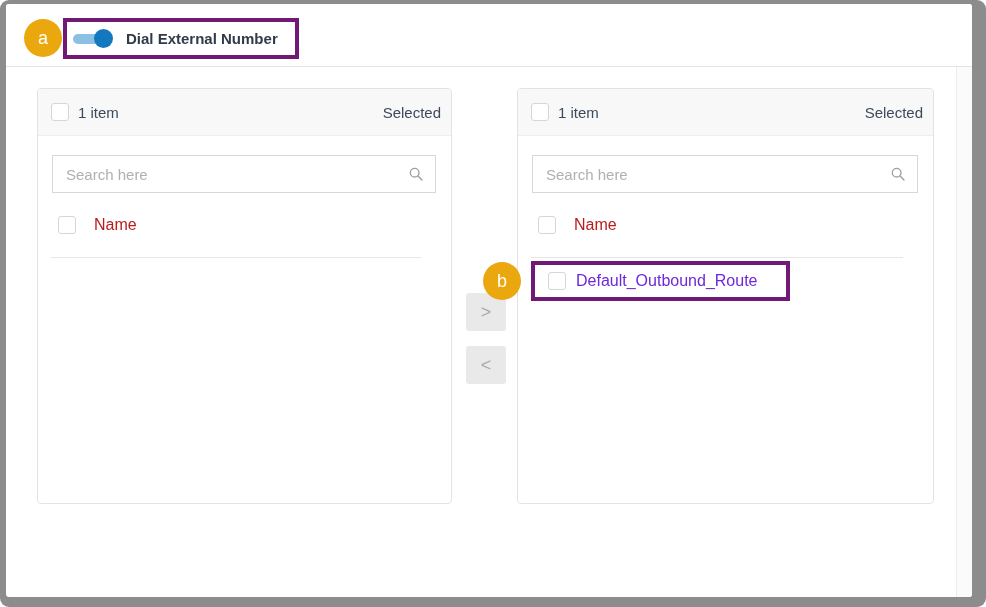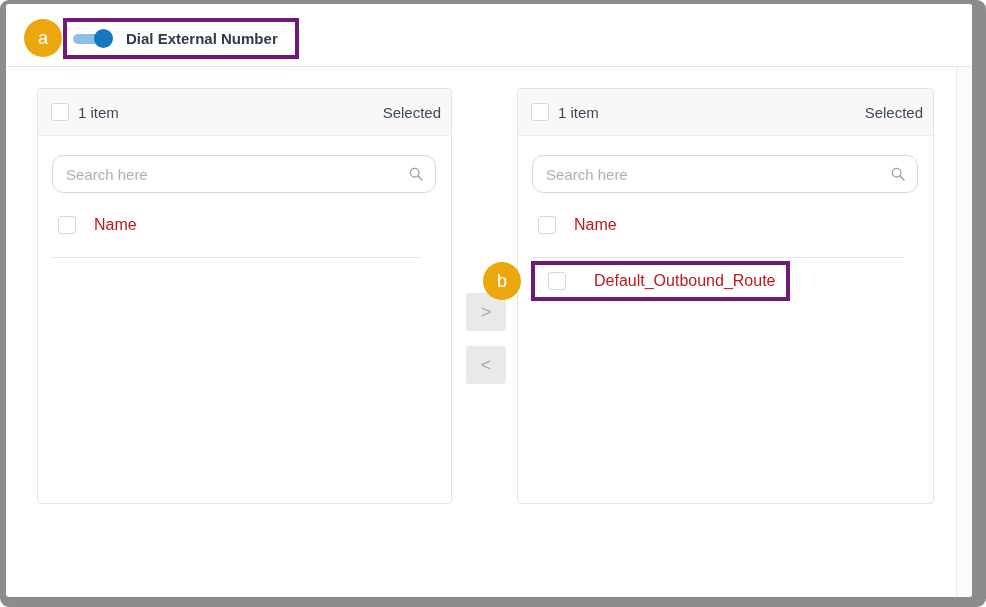--- a/index.html
+++ b/index.html
@@ -42,31 +42,31 @@
     display:flex; align-items:center; padding:0 10px 0 13px;
   }
   .cb {
     width:18px; height:18px; background:#fff; border:1px solid #d6d6d6;
     border-radius:3px; flex:0 0 auto; cursor:pointer;
   }
   .count-label { margin-left:9px; font-size:15px; color:#3D4A5A; }
   .panel-title { margin-left:auto; font-size:15px; color:#3D4A5A; }
   .search-wrap { position:relative; margin:19px 15px 0 14px; }
   .search-input {
-    width:100%; height:38px; border:1px solid #d8d8d8; border-radius:11px;
+    width:100%; height:38px; border:1px solid #d8d8d8; border-radius:0;
     padding:0 38px 0 13px; font-size:15px; color:#3D4A5A; outline:none;
     font-family:"Liberation Sans", sans-serif;
   }
   .search-input::placeholder { color:#b0b0b0; }
   .search-icon { position:absolute; right:12px; top:11px; width:16px; height:16px; }
   .table-head { display:flex; align-items:center; height:64px; padding-left:20px; }
   .head-label { margin-left:18px; font-size:16px; color:#b91c1c; }
   .head-divider { height:1px; background:#e6e6e6; margin:0 30px 0 13px; }
   .row { display:flex; align-items:center; height:46px; padding-left:30px; }
-  .row-name { margin-left:28px; font-size:16px; color:#b91c1c; }
+  .row-name { margin-left:10px; font-size:16px; color:#6d28d9; }
 
   
   .xfer-btn {
     position:absolute; left:460px; width:40px; height:38px;
     background:#e9e9e9; border:none; border-radius:3px; cursor:pointer;
     color:#a8a8a8; font-size:18px; font-family:"Liberation Sans", sans-serif;
     display:flex; align-items:center; justify-content:center;
   }
   .xfer-right { top:289px; }
   .xfer-left  { top:342px; }

